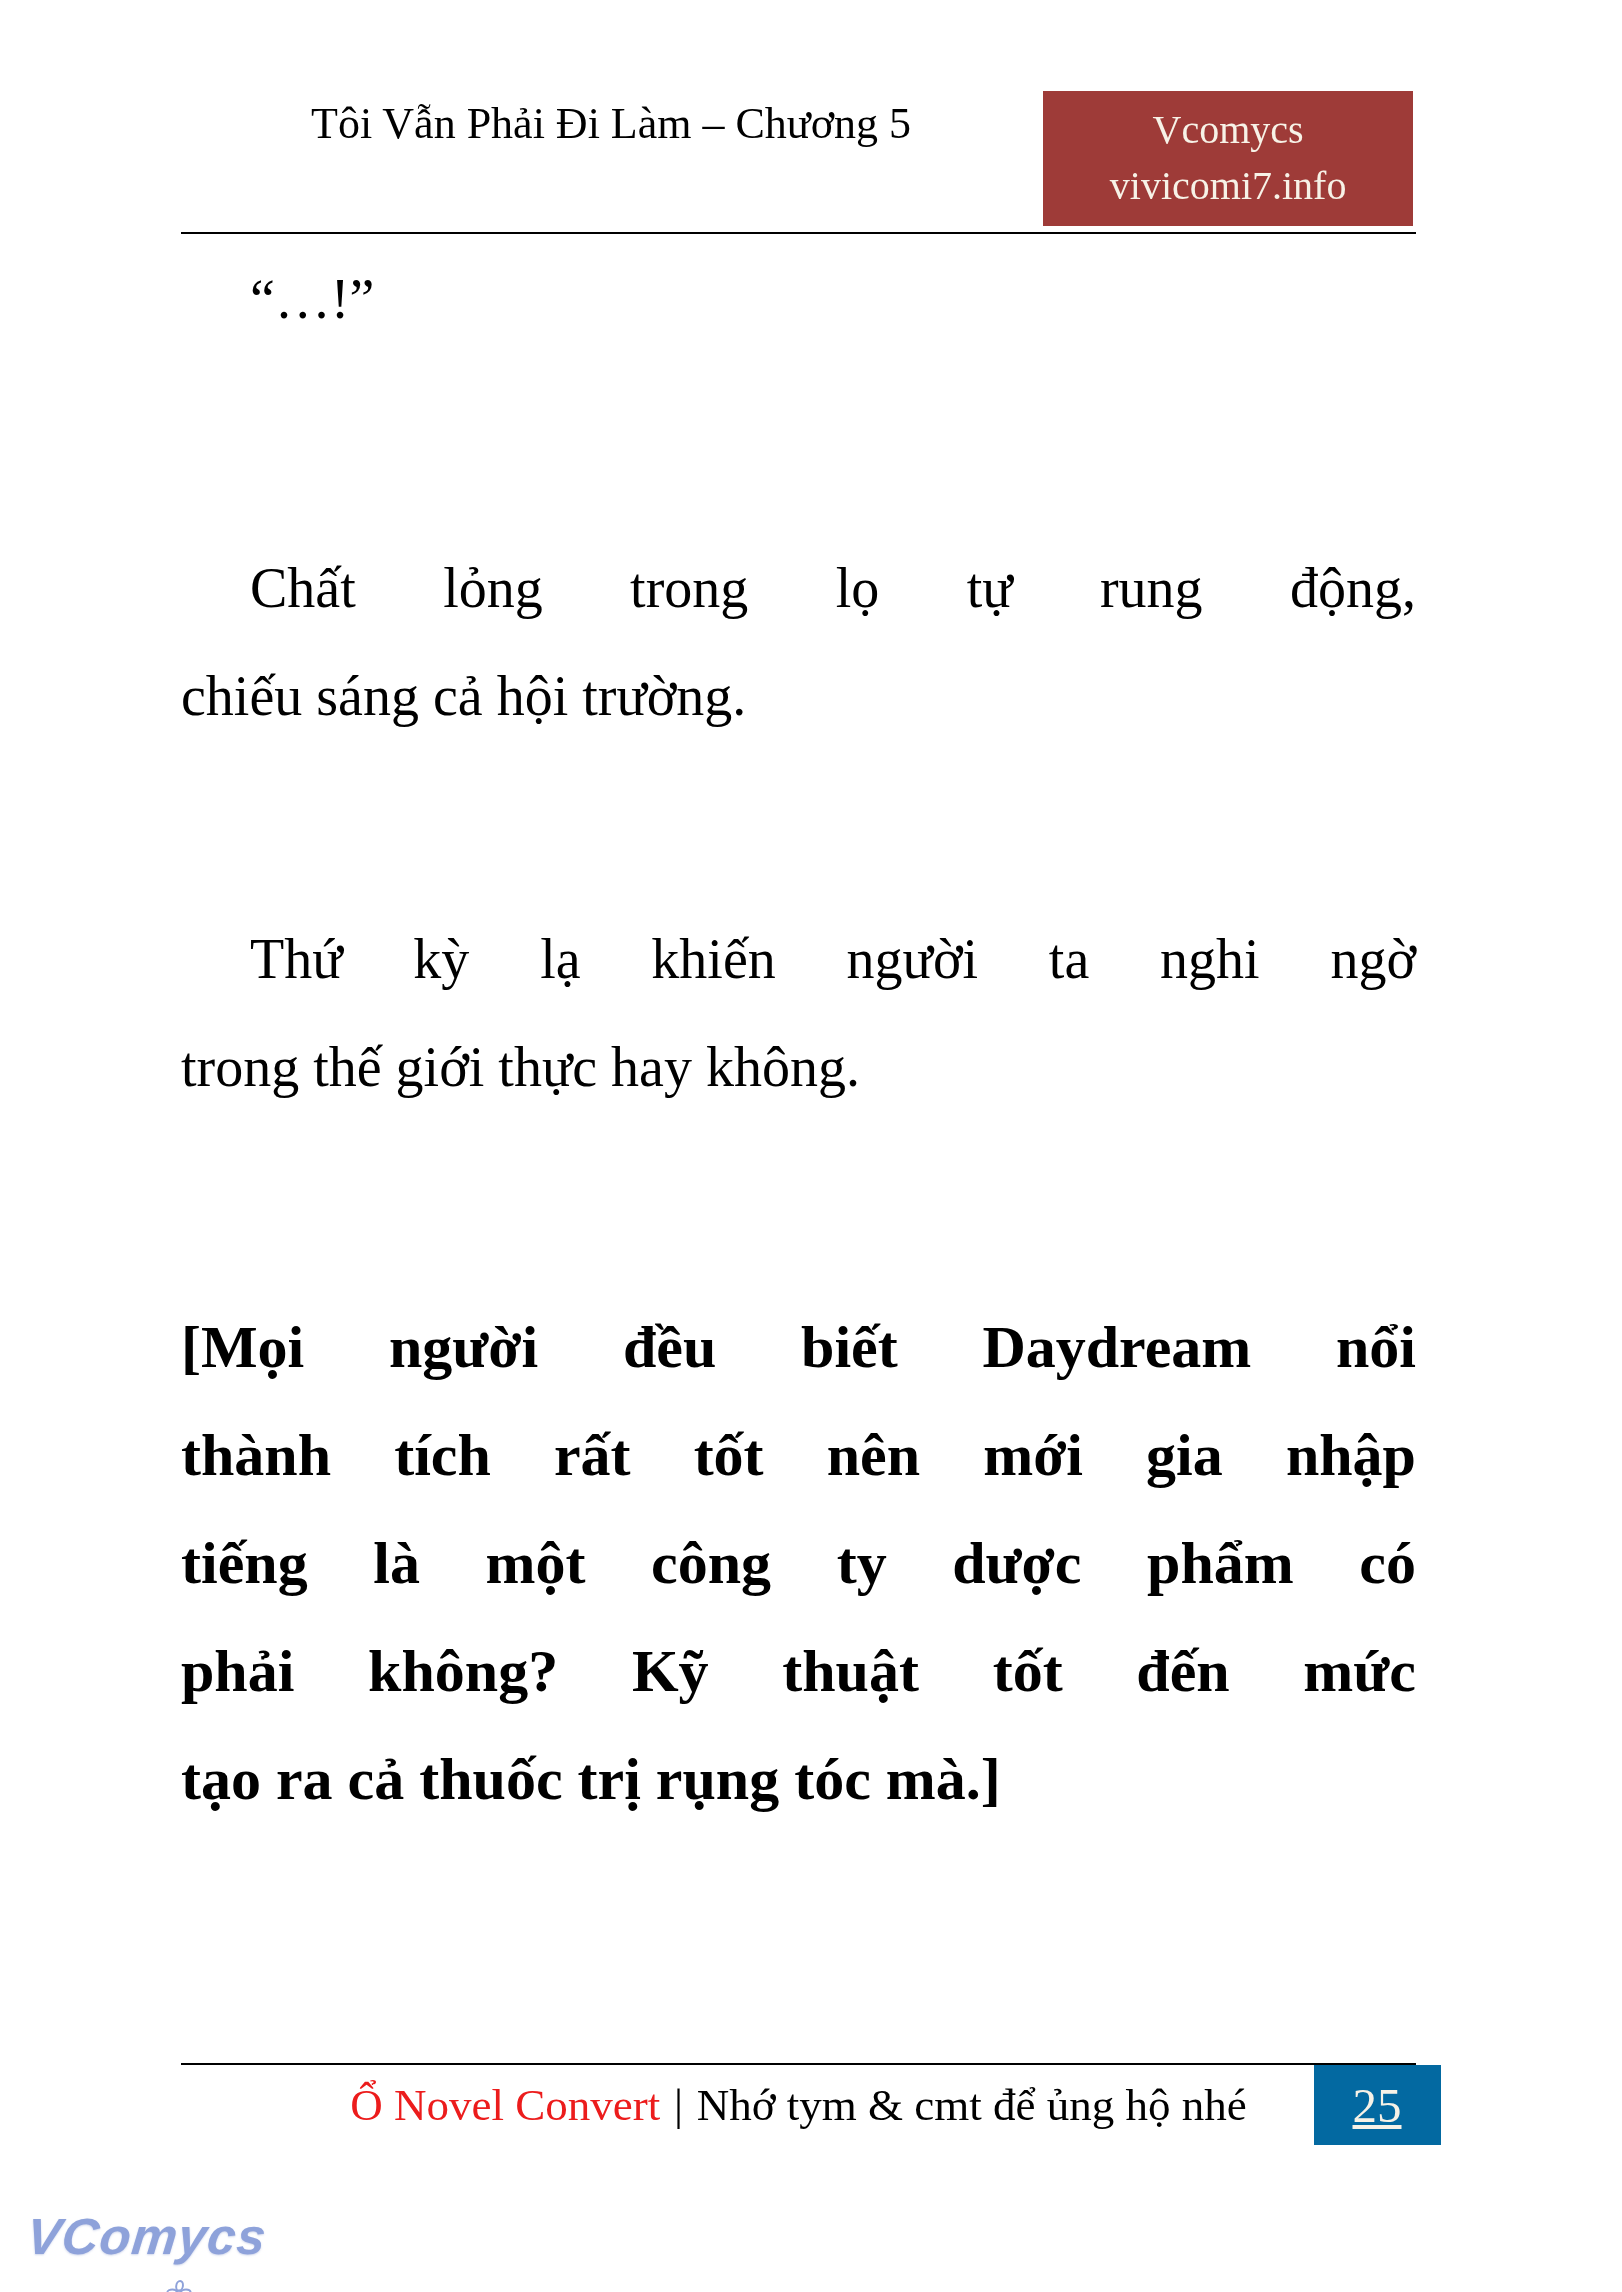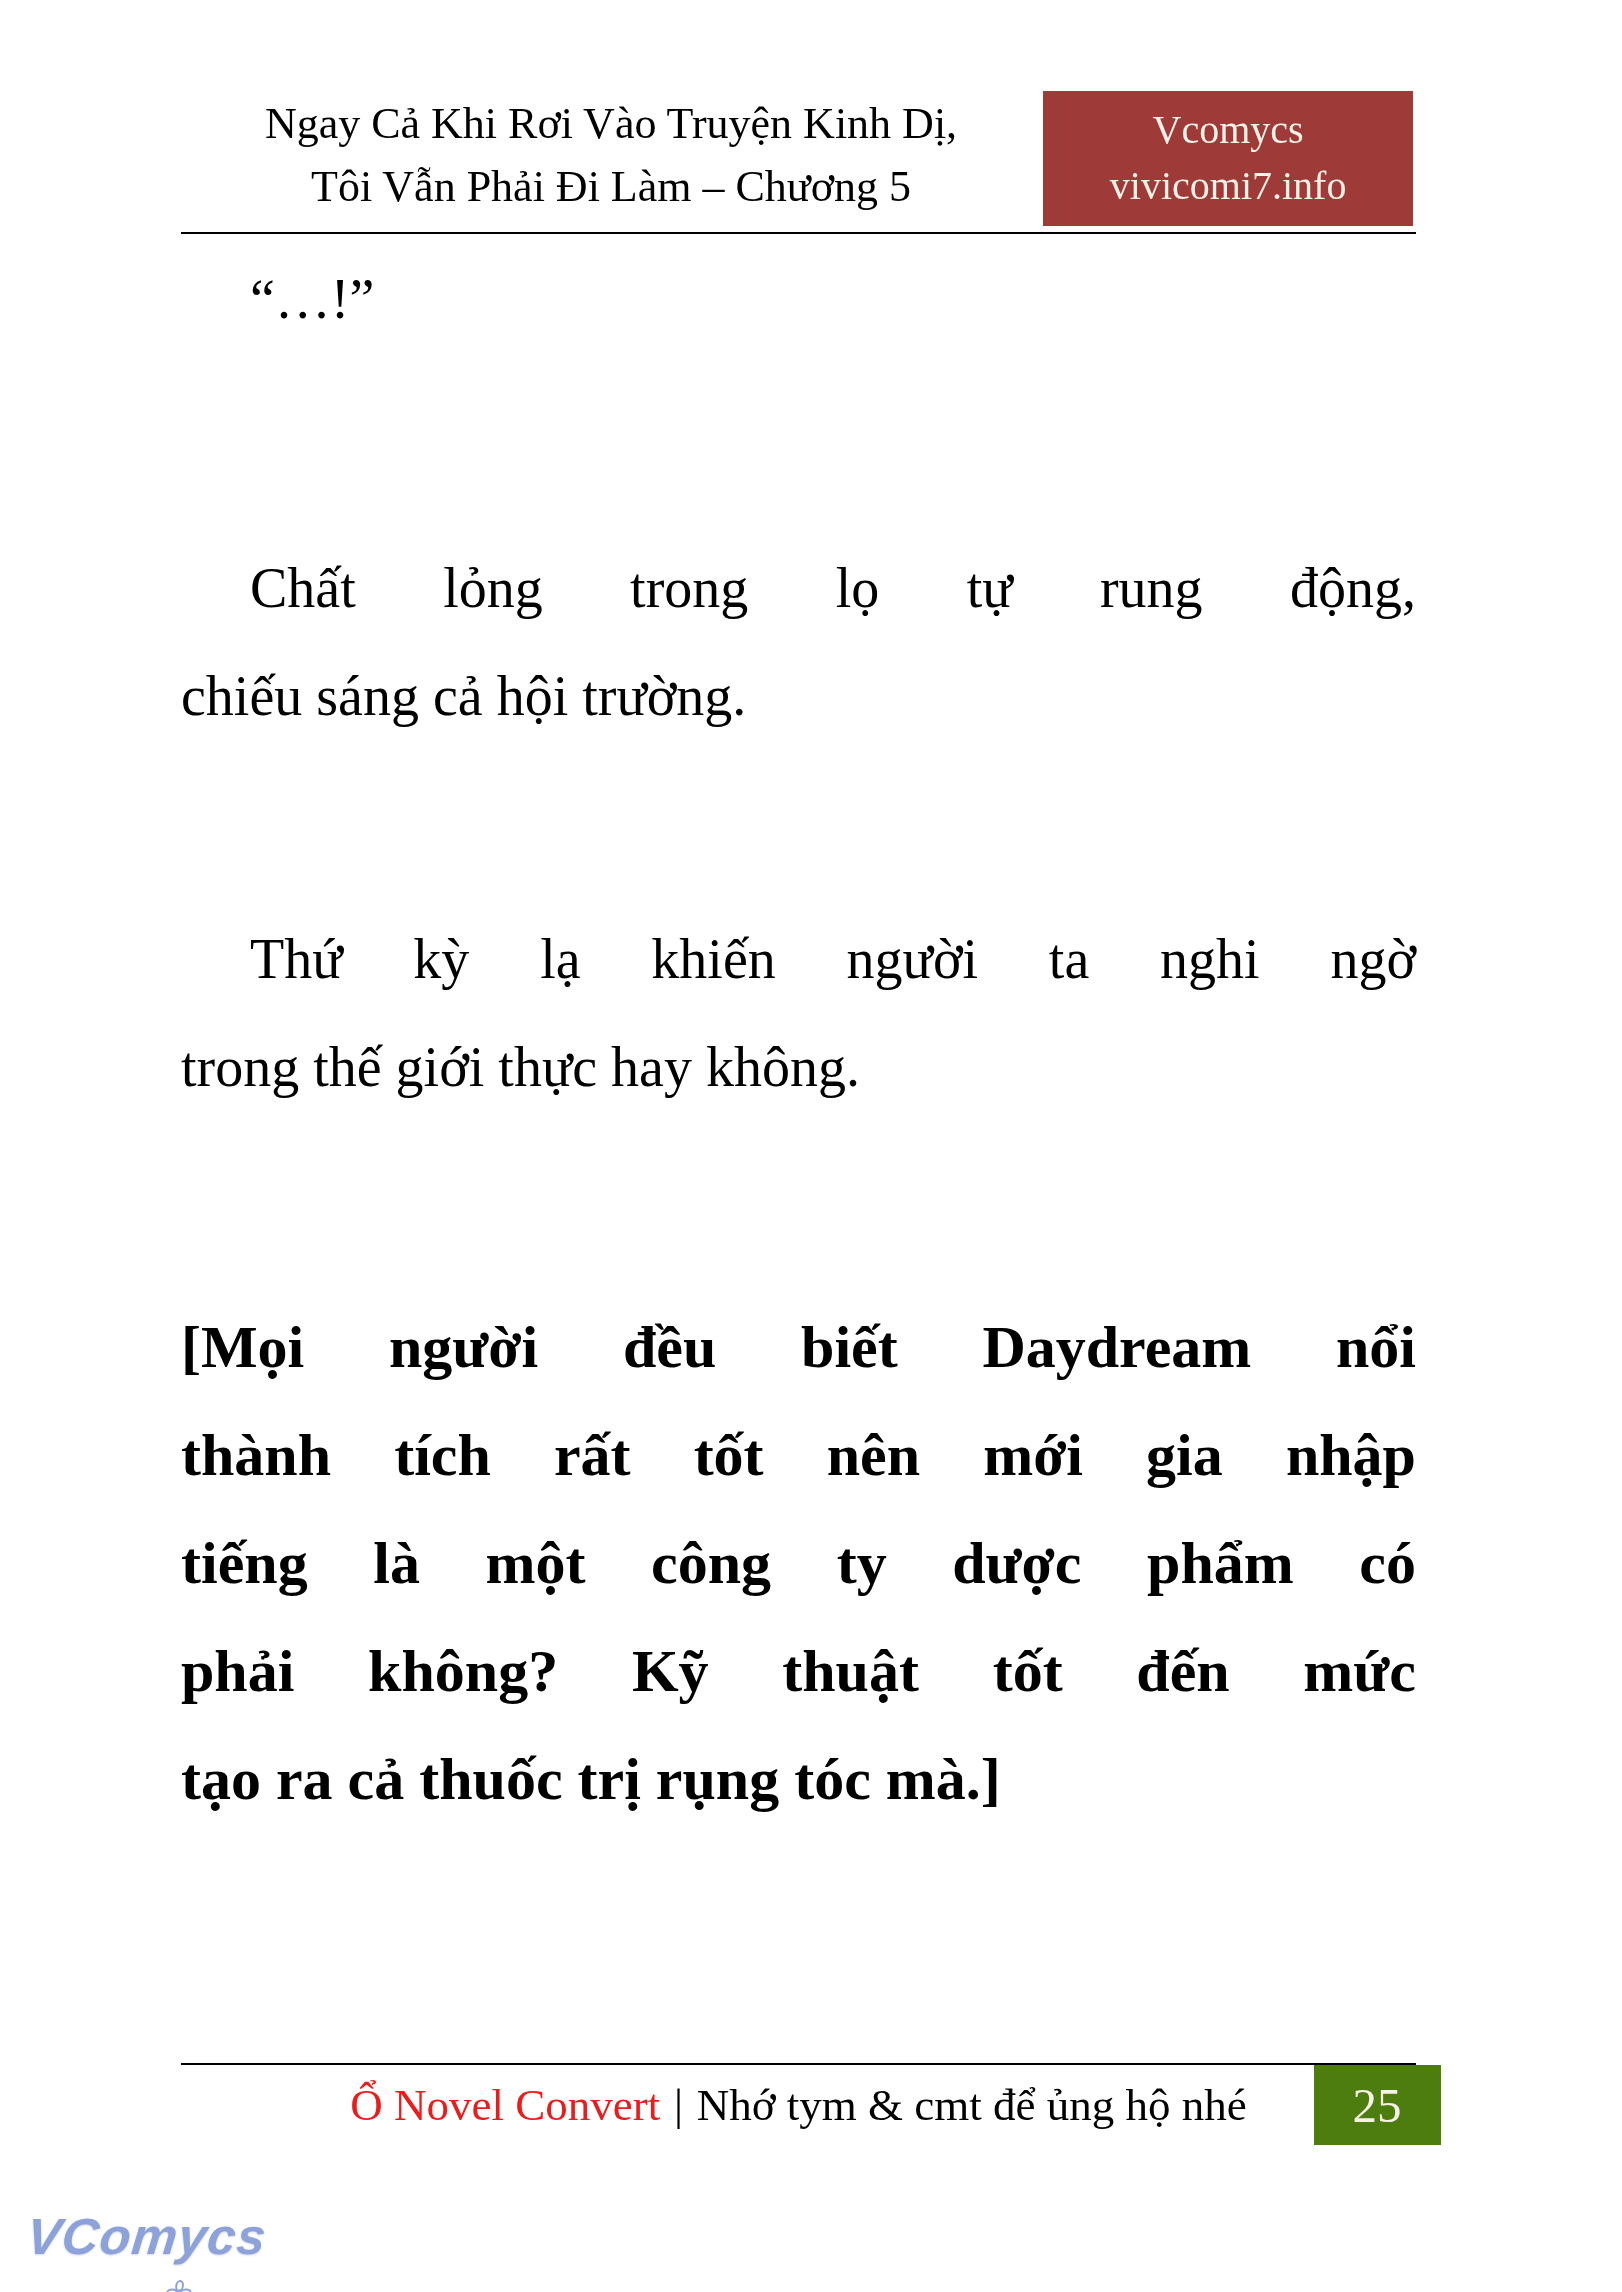--- a/index.html
+++ b/index.html
@@ -80,21 +80,20 @@
   .watermark .logo-text::first-letter { font-size:1.45em; }
   .watermark .flower {
     position:absolute; left:145px; top:51px;
   }
 </style>
 </head>
 <body>
 
 <div class="header">
   <div class="title-wrap">
-    <div>Ngay Cả Khi Rơi Vào Truyện Kinh Dị,</div>
     <div>Tôi Vẫn Phải Đi Làm – Chương 5</div>
   </div>
   <div class="badge" style="background-color: rgb(158, 59, 56); color: rgb(247, 242, 231);">
     <div>Vcomycs</div>
     <div>vivicomi7.info</div>
   </div>
 </div>
 
 <div class="content">
 
@@ -115,21 +114,21 @@
       <div class="line just">tiếng là một công ty dược phẩm có</div>
       <div class="line just">phải không? Kỹ thuật tốt đến mức</div>
       <div class="line">tạo ra cả thuốc trị rụng tóc mà.]</div>
     </div>
   </div>
 
 <div class="footer">
   <div class="footer-text">
     <span class="footer-credit" style="color: rgb(236, 28, 28);">Ổ Novel Convert</span><span class="footer-divider">|</span><span>Nhớ tym &amp; cmt để ủng hộ nhé</span>
   </div>
-  <div class="page-number-box" style="background-color: #4d7c0f; color: rgb(247, 242, 231);">
+  <div class="page-number-box" style="background-color: #0369a1; color: rgb(247, 242, 231); text-decoration: underline;">
     <span>25</span>
   </div>
 </div>
 
 <div class="watermark" style="color: rgb(142, 162, 218);">
   <span class="logo-text">VComycs</span>
   <span class="flower">
     <svg width="25.5" height="25.5" viewBox="0 0 26 26">
       <g fill="none" stroke="#8ea2da" stroke-width="2">
         <ellipse cx="13" cy="6" rx="3.4" ry="5"></ellipse>

